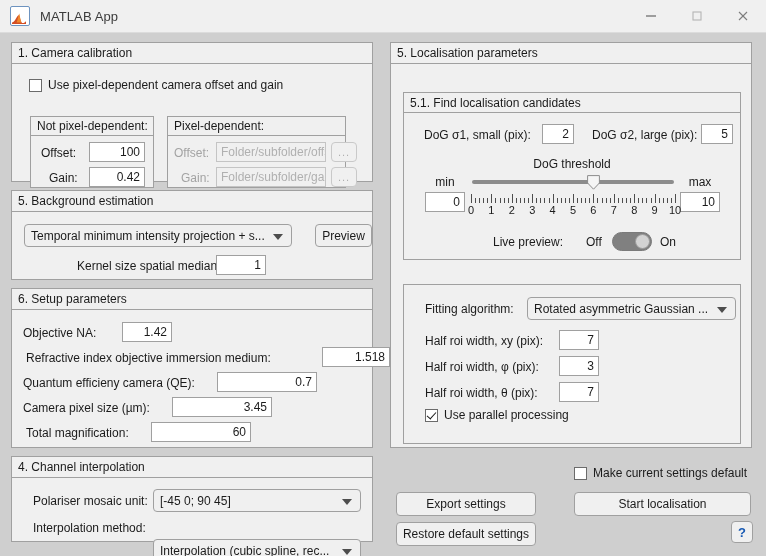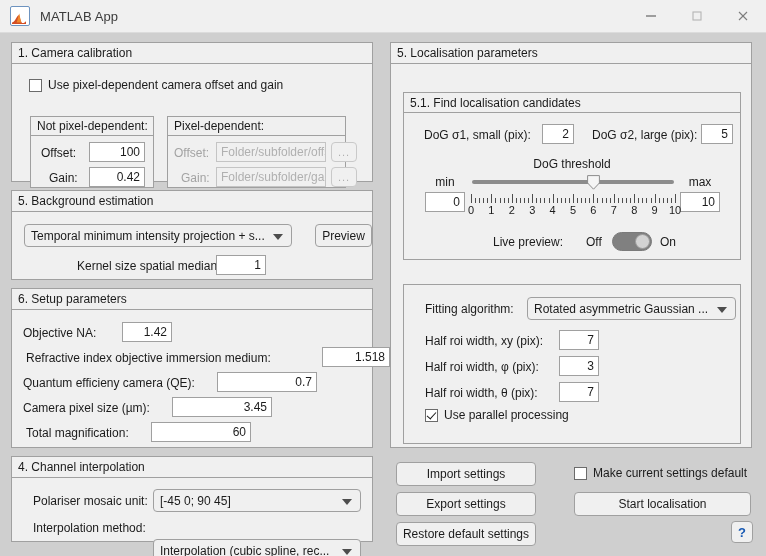--- a/index.html
+++ b/index.html
@@ -418,21 +418,20 @@
           <div class="cbrow abs" style="left:21px; top:123px;">
             <span class="cbox checked"></span>
             <span class="cb-label">Use parallel processing</span>
           </div>
         </div>
       </div>
 
     </div>
   </div>
 
-  <div class="btn abs" style="left:396px; top:462px; width:140px; height:24px;">Import settings</div>
   <div class="btn abs" style="left:396px; top:492px; width:140px; height:24px;">Export settings</div>
   <div class="btn abs" style="left:396px; top:522px; width:140px; height:24px;">Restore default settings</div>
 
   <div class="cbrow abs" style="left:574px; top:466px;">
     <span class="cbox"></span>
     <span class="cb-label">Make current settings default</span>
   </div>
 
   <div class="btn abs" style="left:574px; top:492px; width:177px; height:24px;">Start localisation</div>
 

